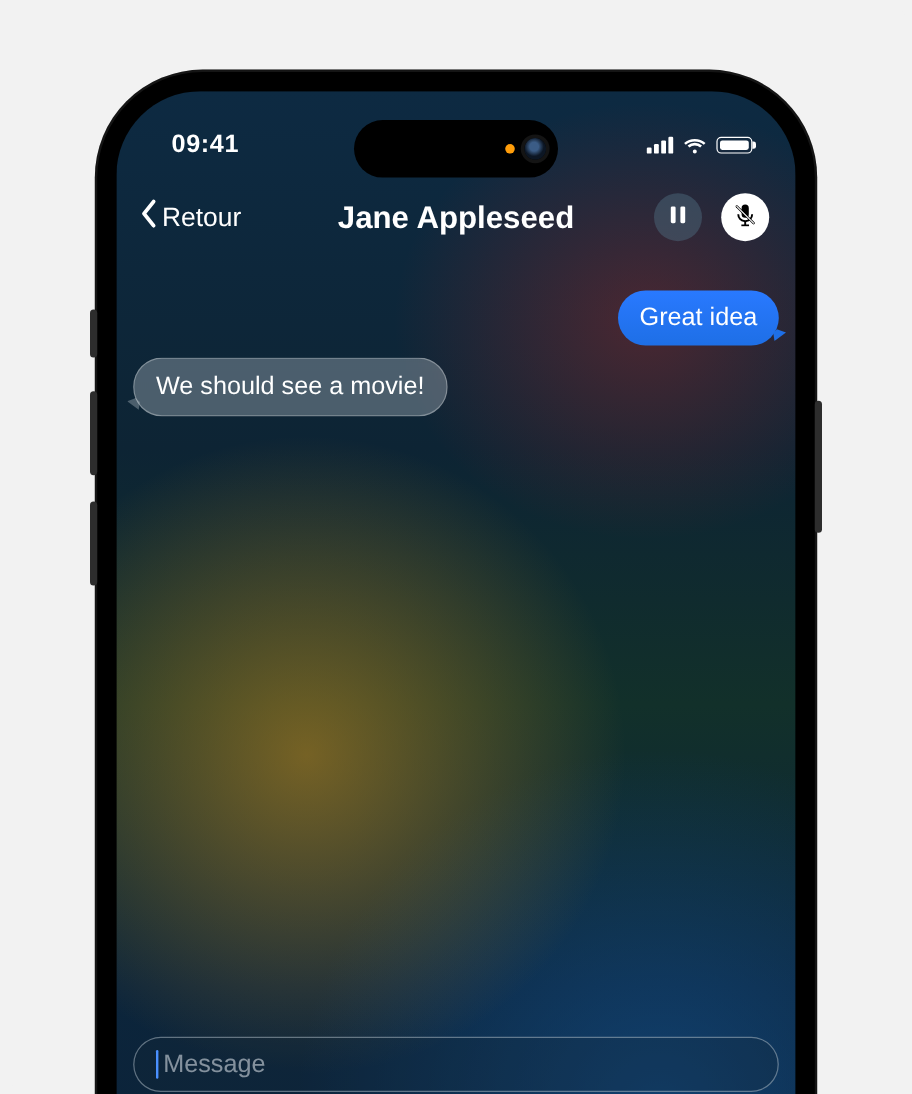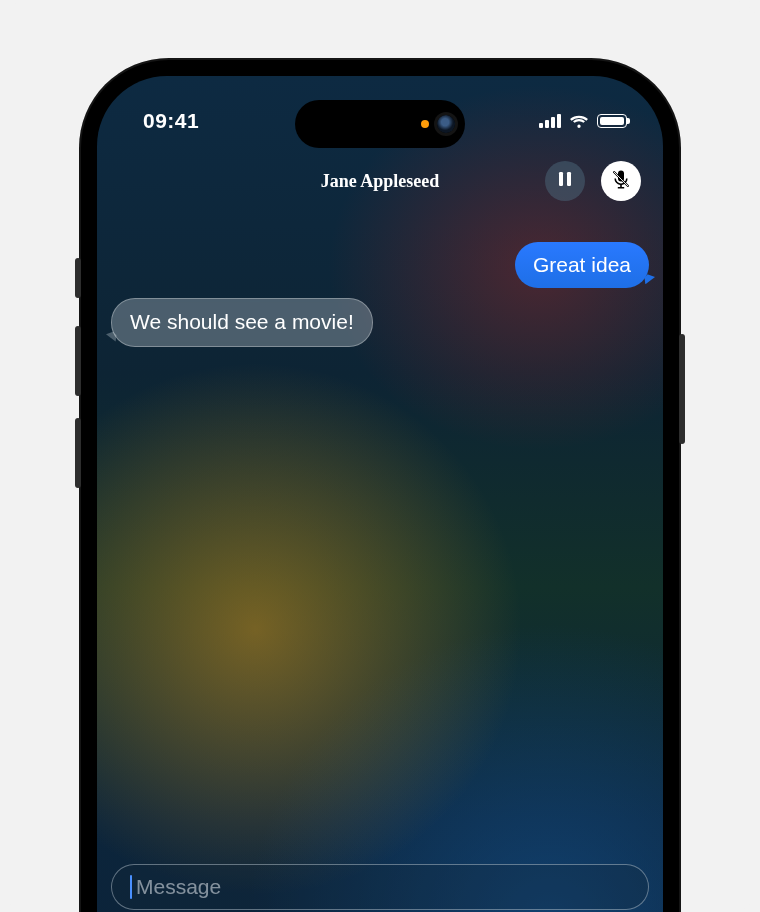--- a/index.html
+++ b/index.html
@@ -103,21 +103,21 @@
   }
   .batt::after{content:"";position:absolute;right:-4px;top:3px;width:3px;height:6px;background:#fff;border-radius:0 2px 2px 0;}
   .batt i{display:block;width:100%;height:100%;background:#fff;border-radius:2px;}
 
   
   .nav {
     position:absolute; top:78px; left:0; right:0; height:54px;
     display:flex; align-items:center; justify-content:center;
     padding:0 22px;
   }
-  .nav .title { font-size:18px; font-weight:700;font-family:Liberation Serif, serif; }
+  .nav .title { font-size:26px; font-weight:700; }
   .nav .back {
     position:absolute; left:18px; display:flex; align-items:center; gap:2px;
     font-size:22px; font-weight:400; cursor:pointer;
   }
   .nav .back svg{width:18px;height:28px;}
   .nav .actions {
     position:absolute; right:22px; display:flex; align-items:center; gap:16px;
   }
   .circ-btn {
     width:40px;height:40px;border-radius:50%;
@@ -214,20 +214,28 @@
                   <path d="M12 17.3a2 2 0 1 0 0-4 2 2 0 0 0 0 4Zm-5.4-6.1a8.4 8.4 0 0 1 10.8 0l1.8-2A11.2 11.2 0 0 0 4.8 9.2l1.8 2ZM1.3 6.7 3 8.6A14 14 0 0 1 21 8.6l1.7-1.9A16.7 16.7 0 0 0 1.3 6.7Z"></path>
                 </svg>
             </span>
             <span class="batt">
                 <i></i>
               </span>
           </span>
         </div>
 
         <div class="nav">
+          <div class="back">
+            <span>
+              <svg viewBox="0 0 18 28" fill="none" stroke="#fff" stroke-width="3.2" stroke-linecap="round" stroke-linejoin="round">
+                  <polyline points="13,4 5,14 13,24"></polyline>
+                </svg>
+            </span>
+            <span>Retour</span>
+          </div>
           <div class="title">Jane Appleseed</div>
           <div class="actions">
             <div class="circ-btn circ-dark">
               <span>
                 <svg viewBox="0 0 20 20" fill="#fff">
                     <rect x="4" y="3" width="4" height="14" rx="1.2"></rect>
                     <rect x="12" y="3" width="4" height="14" rx="1.2"></rect>
                   </svg>
               </span>
             </div>

